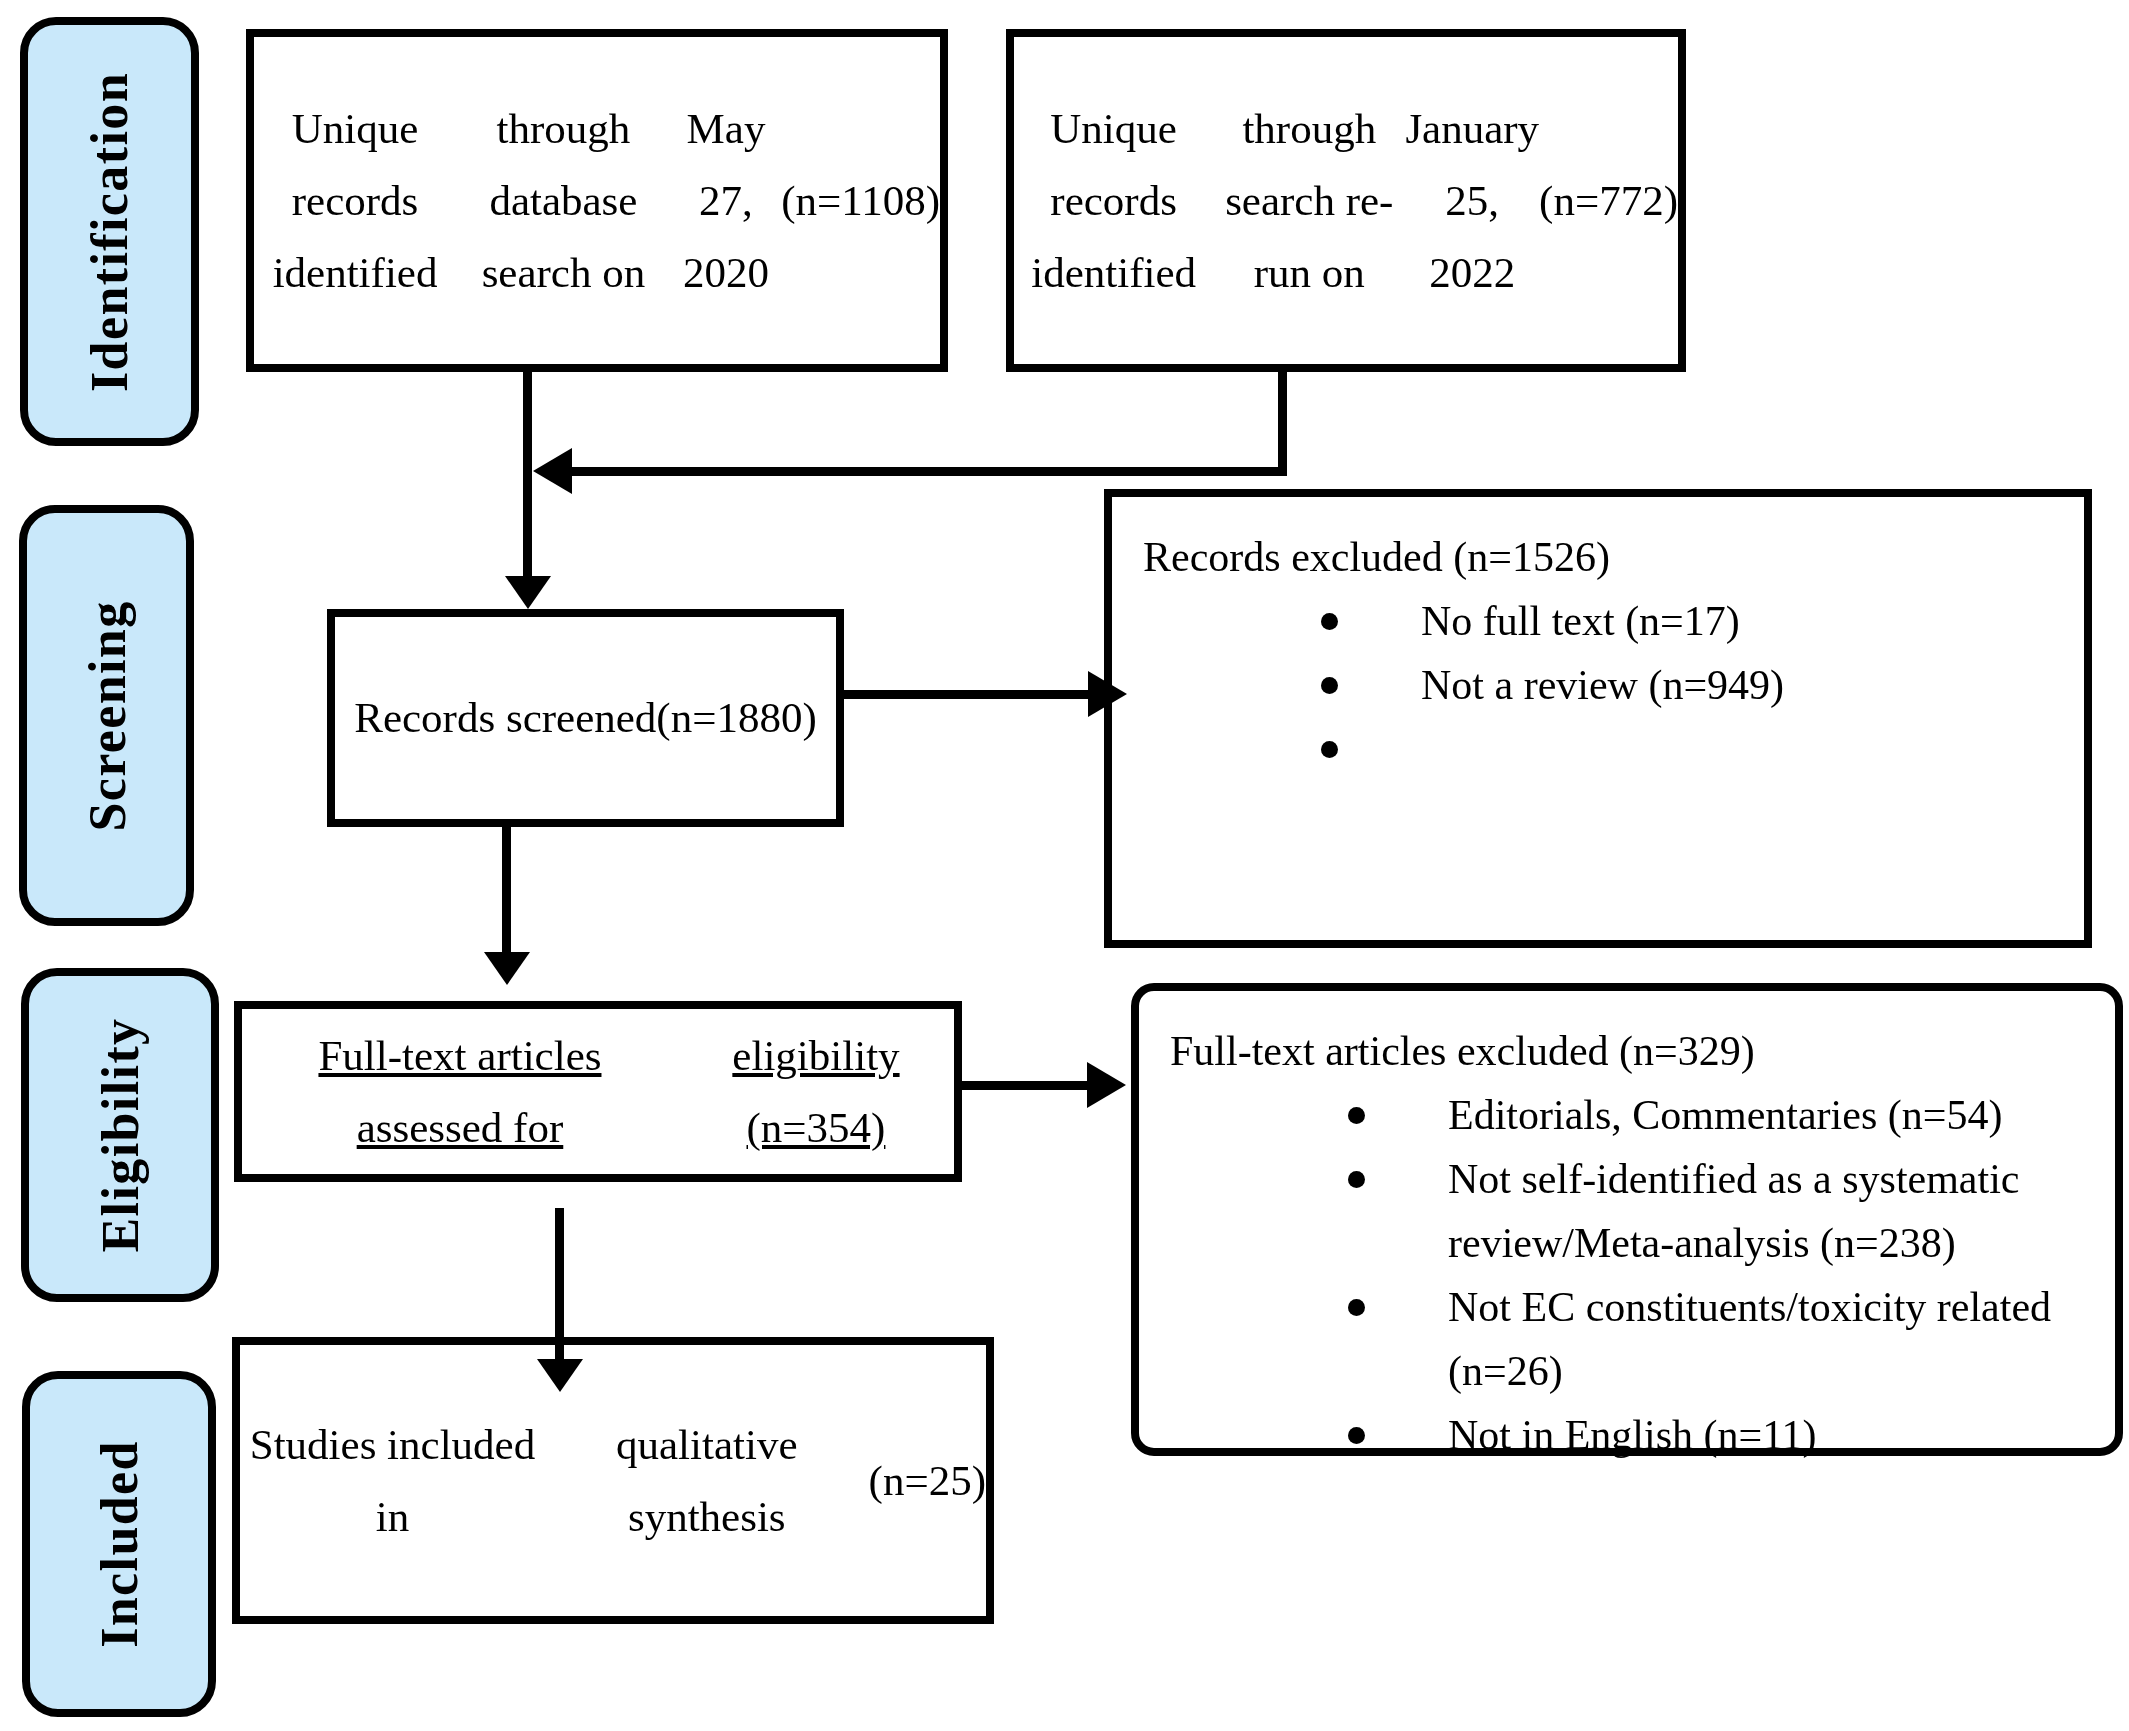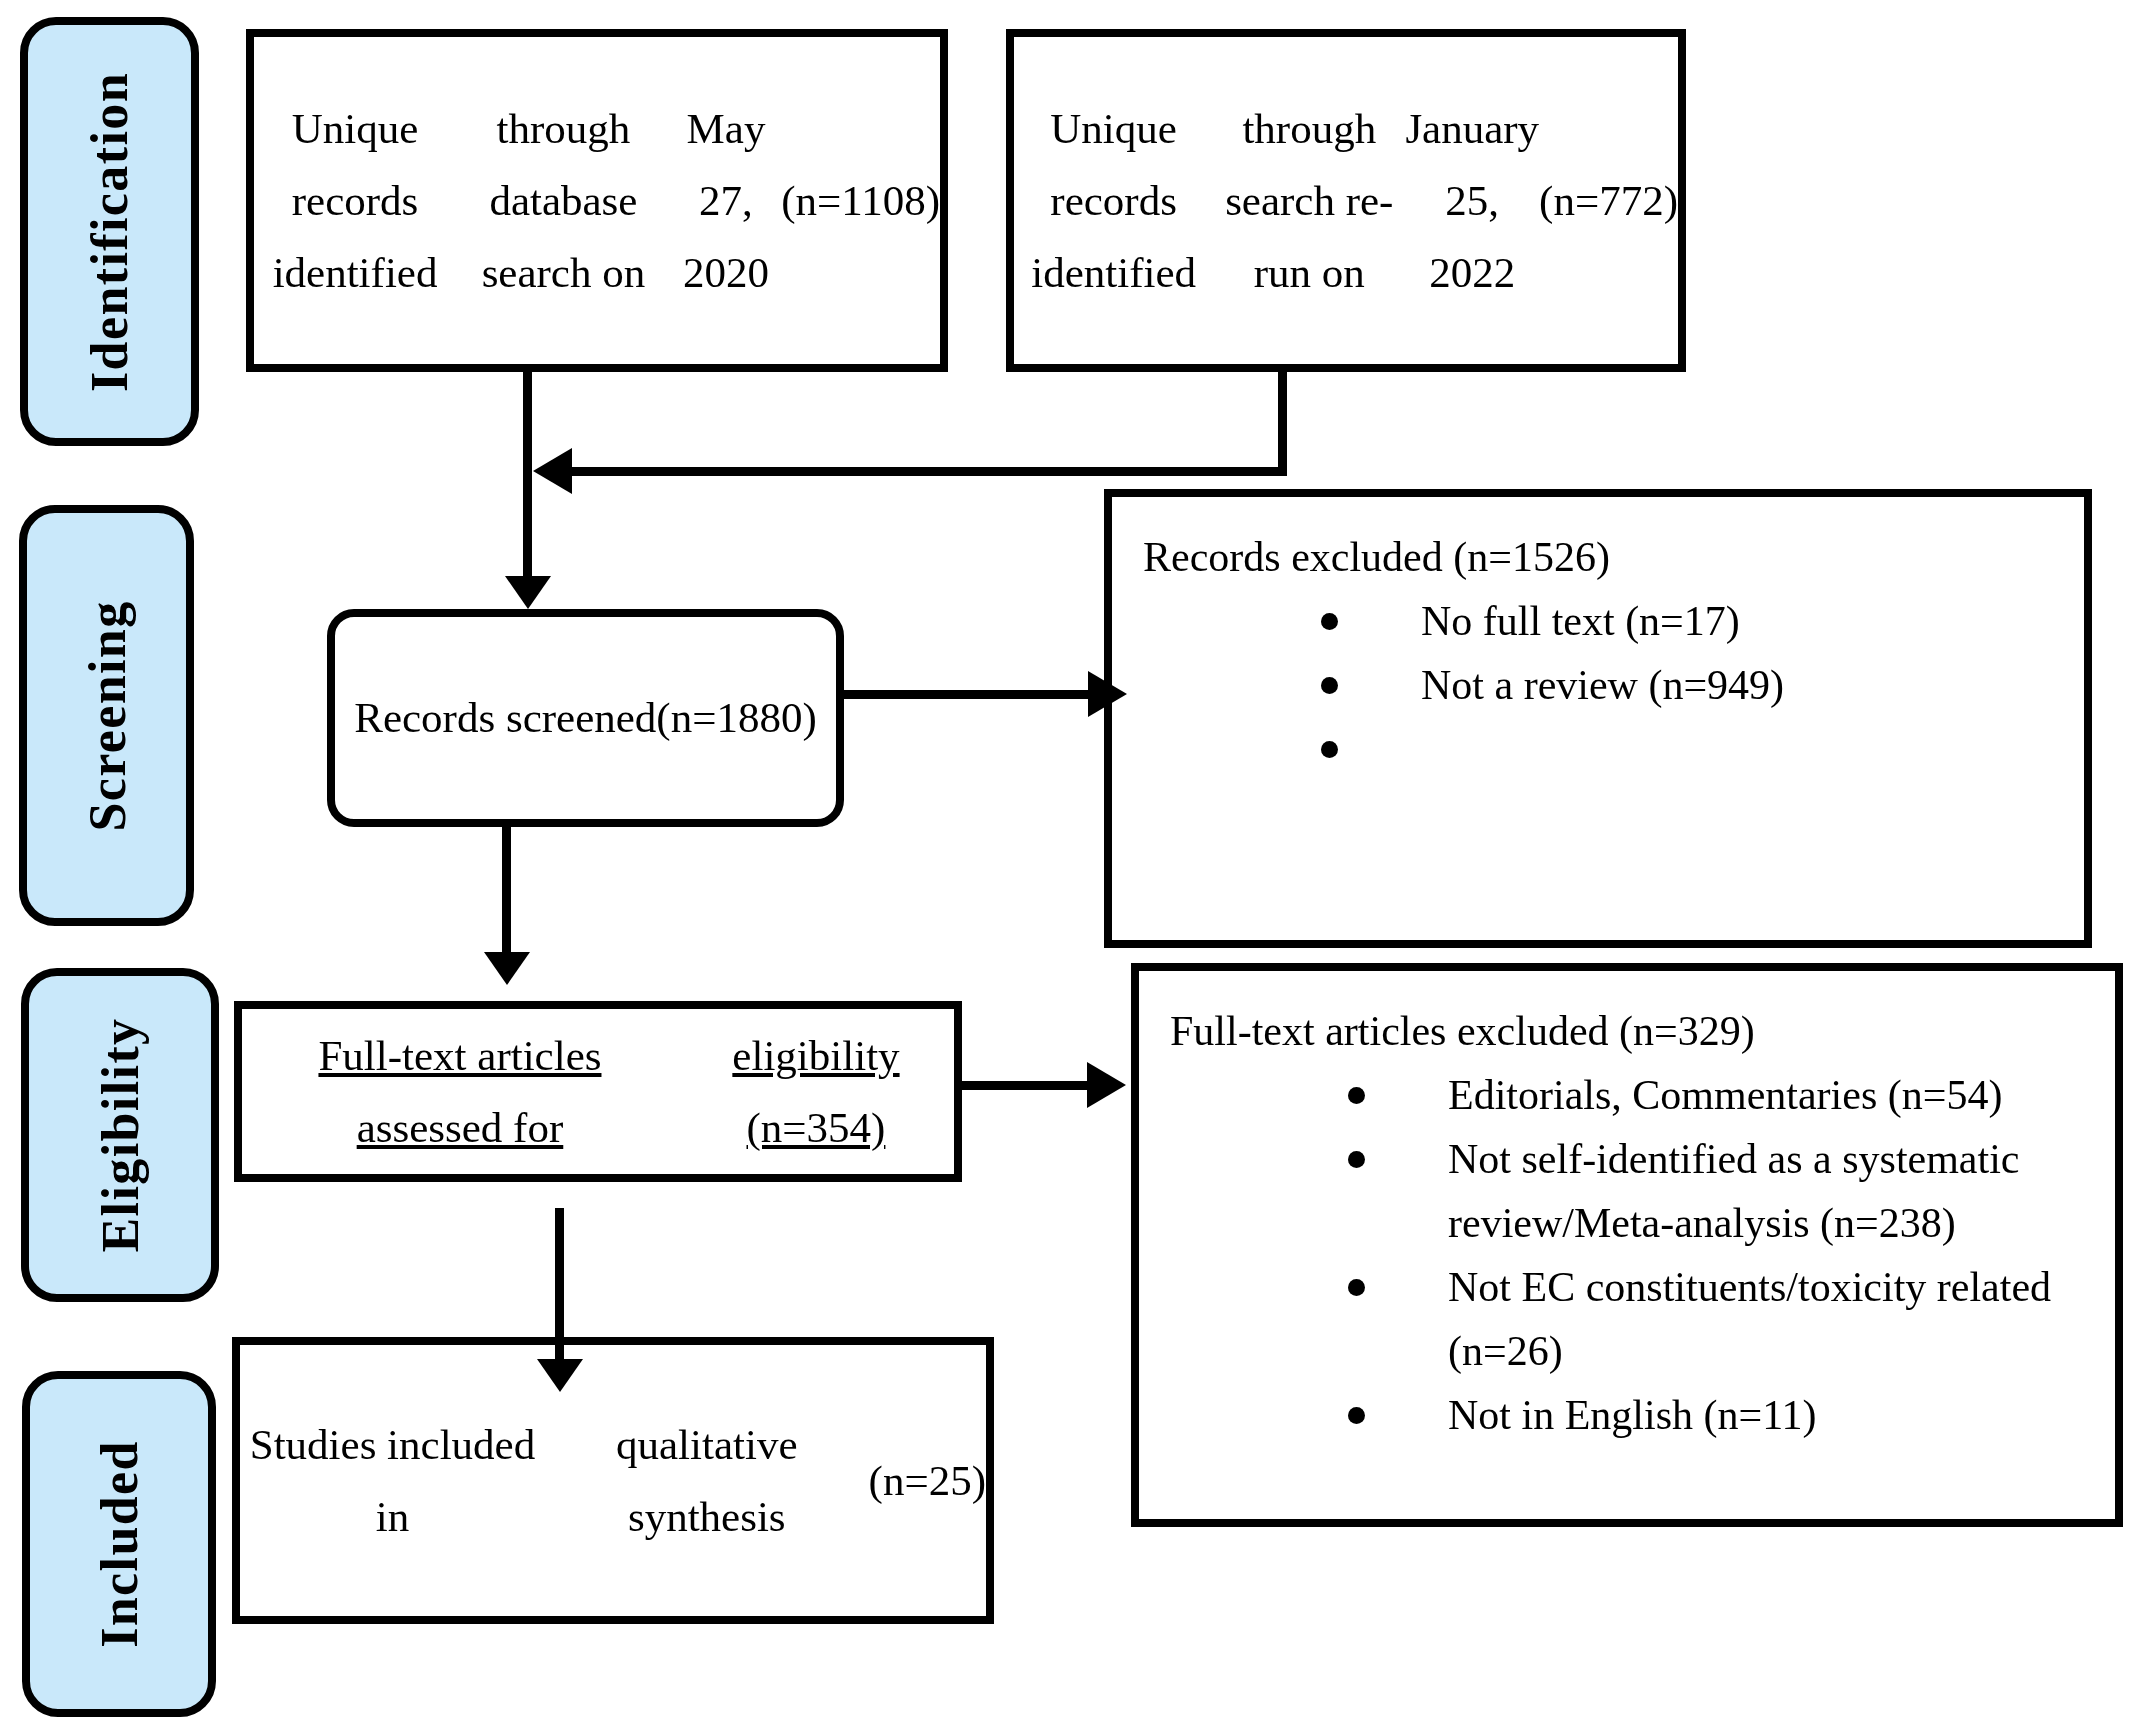--- a/index.html
+++ b/index.html
@@ -97,21 +97,21 @@
     <div>(n=1108)</div>
   </div>
 
   <div class="flow-box centered" style="left:1006px; top:29px; width:680px; height:343px;">
     <div>Unique records identified</div>
     <div>through search re-run on</div>
     <div>January 25, 2022</div>
     <div>(n=772)</div>
   </div>
 
-  <div class="flow-box centered" style="left:327px; top:609px; width:517px; height:218px;border-radius:27px;">
+  <div class="flow-box centered" style="left:327px; top:609px; width:517px; height:218px;">
     <div>Records screened</div>
     <div>(n=1880)</div>
   </div>
 
   <div class="flow-box excl-box" style="left:1104px; top:489px; width:988px; height:459px;">
     <div class="excl-title">Records excluded (n=1526)</div>
     <div class="excl-item">
       <span class="dot"></span>
       <span>No full text (n=17)</span>
     </div>
@@ -122,21 +122,21 @@
     <div class="excl-item">
       <span class="dot"></span>
     </div>
   </div>
 
   <div class="flow-box centered" style="left:234px; top:1001px; width:728px; height:181px;text-decoration:underline;">
     <div>Full-text articles assessed for</div>
     <div>eligibility (n=354)</div>
   </div>
 
-  <div class="flow-box excl-box" style="left:1131px; top:963px; width:992px; height:564px;">
+  <div class="flow-box excl-box" style="left:1131px; top:983px; width:992px; height:473px;border-radius:23px;">
     <div class="excl-title">Full-text articles excluded (n=329)</div>
     <div class="excl-item">
       <span class="dot"></span>
       <span>Editorials, Commentaries (n=54)</span>
     </div>
     <div class="excl-item">
       <span class="dot"></span>
       <span>Not self-identified as a systematic review/Meta-analysis (n=238)</span>
     </div>
     <div class="excl-item">

